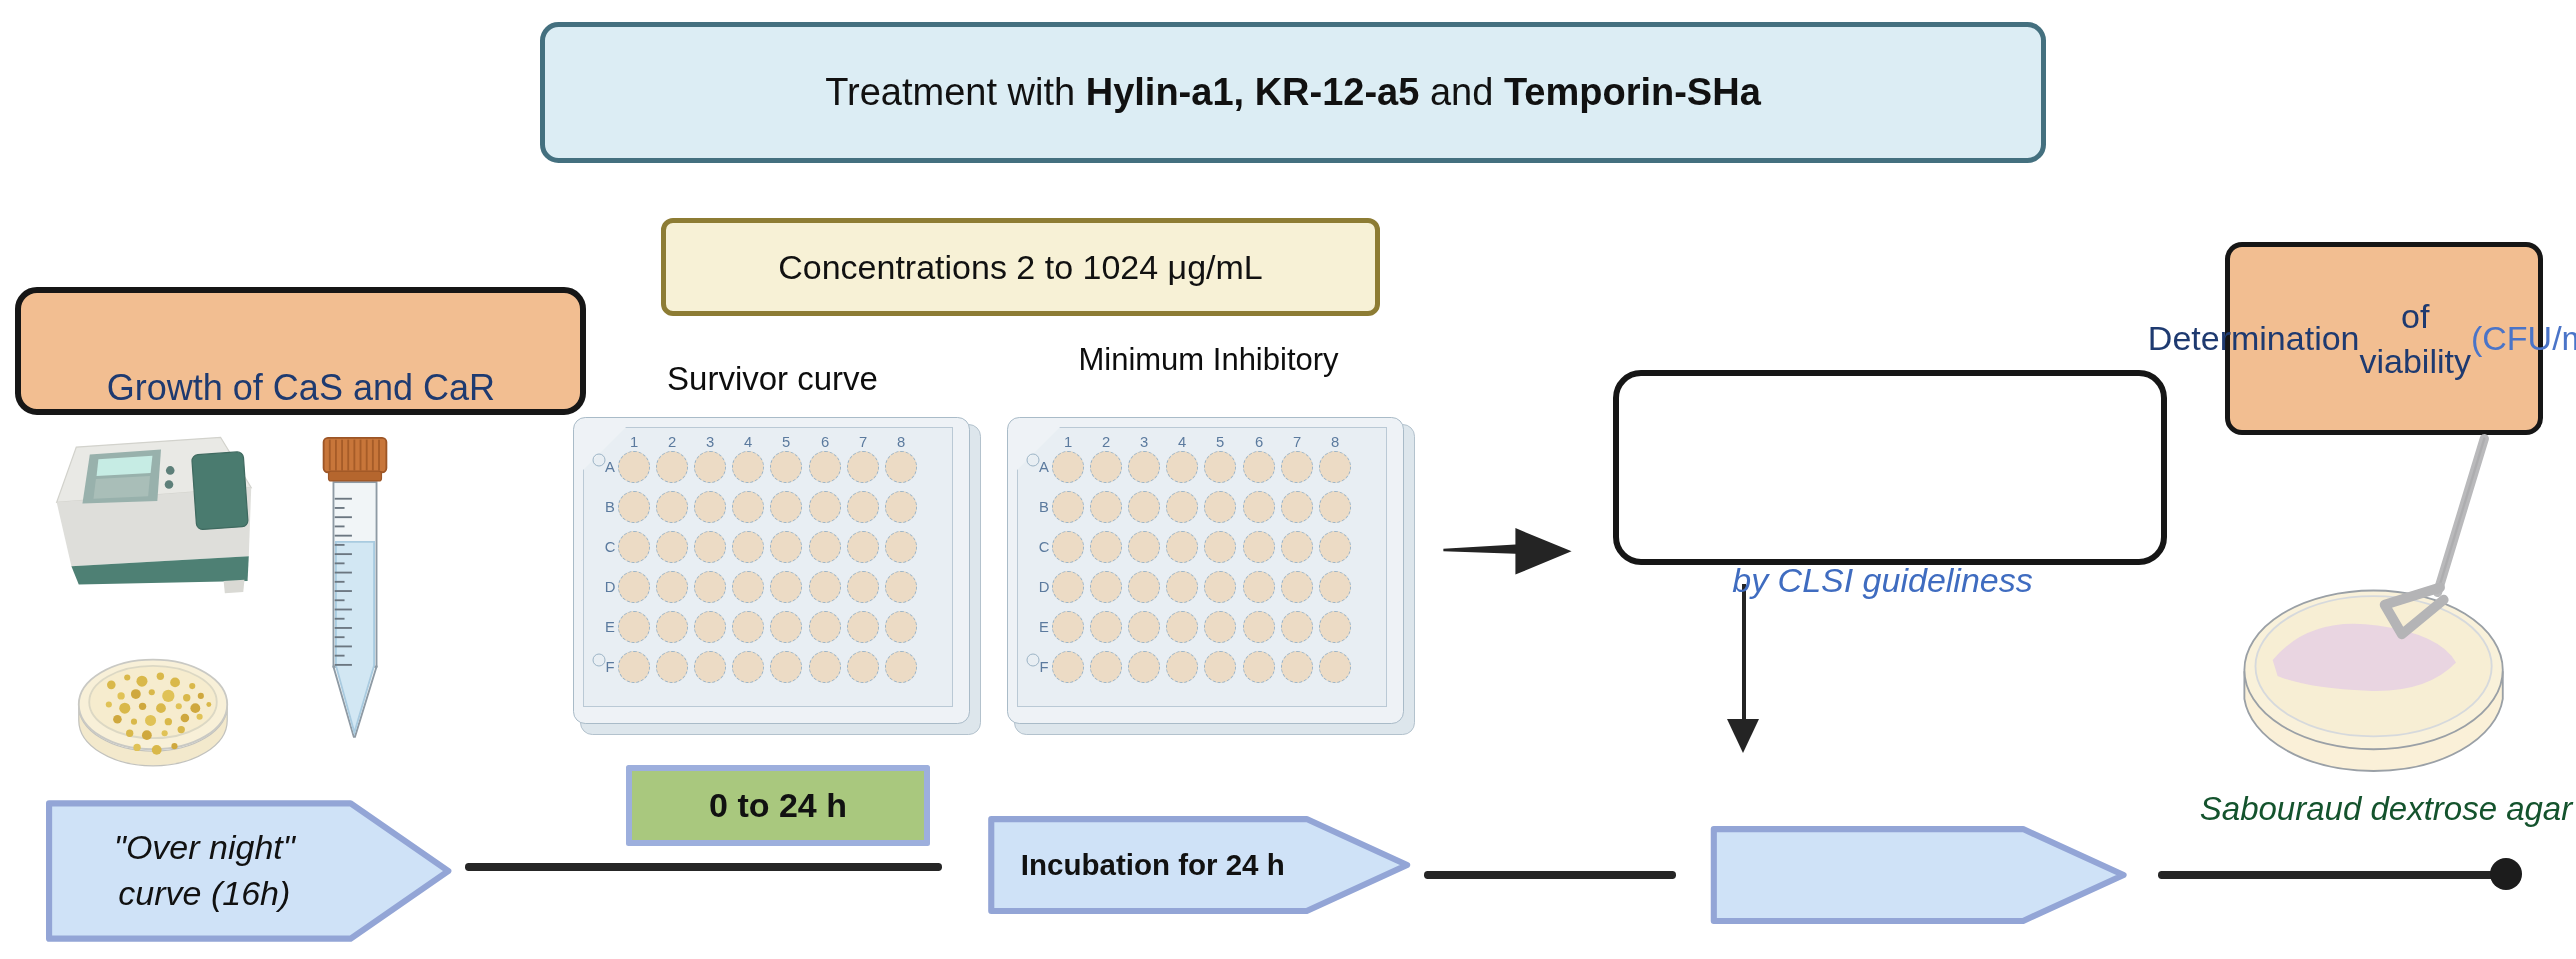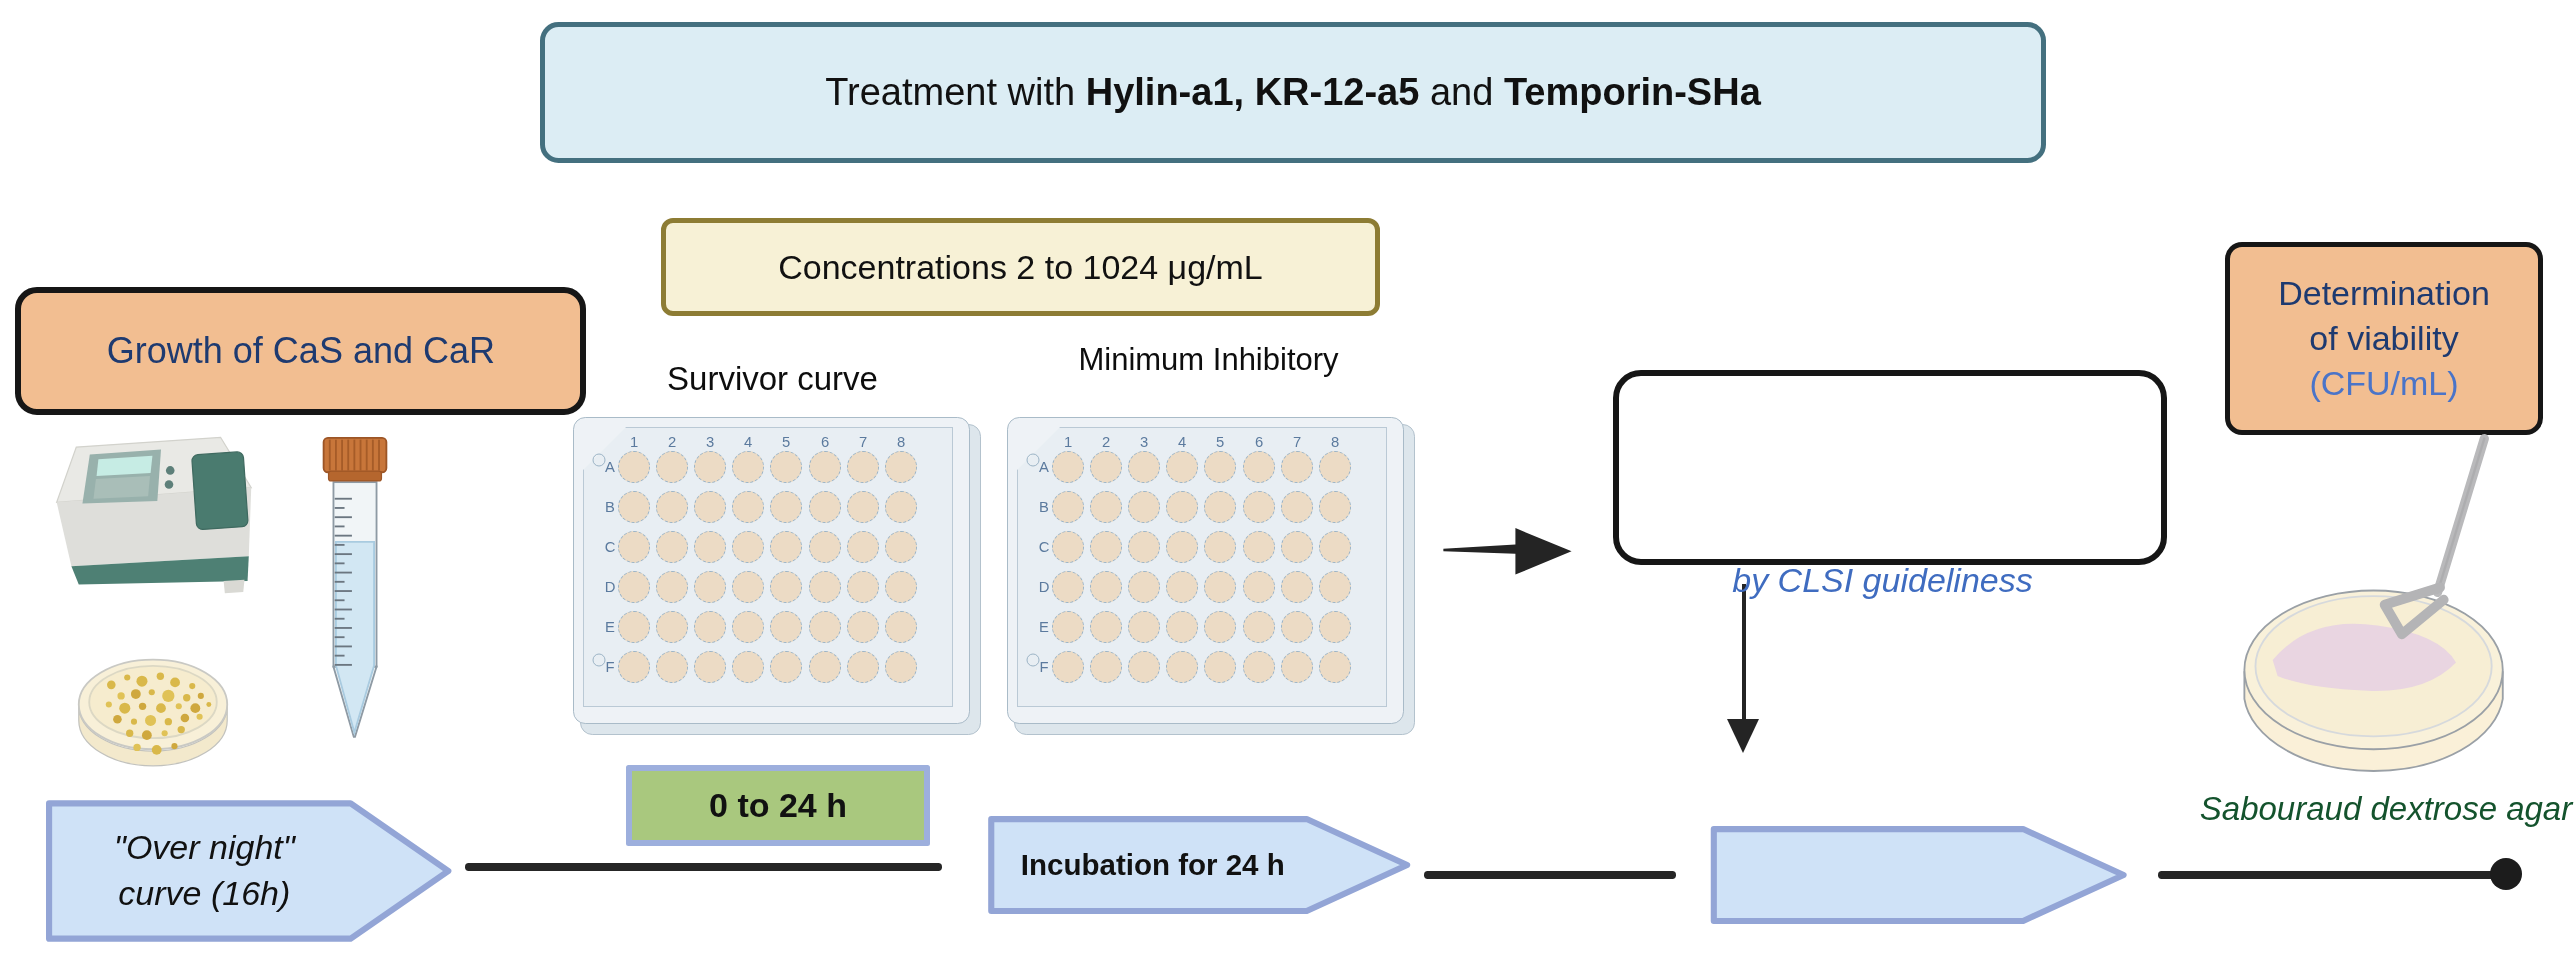--- a/index.html
+++ b/index.html
@@ -8,26 +8,26 @@
   .abs{position:absolute;}
   .center{display:flex;align-items:center;justify-content:center;text-align:center;}
 
   
   .title-box{left:540px;top:21.5px;width:1496px;height:131px;background:#dcedf4;
              border:5.5px solid #44707f;border-radius:18.5px;font-size:38px;}
   .title-box b{font-weight:bold;}
   .conc-box{left:637px;top:218px;width:709px;height:88px;background:#f7f1d6;
             border:5.5px solid #8d7c34;border-radius:12px;font-size:34px;margin-left:24px;}
   .growth-box{left:15.4px;top:287px;width:559px;height:116px;background:#f2be91;
-              border:6.8px solid #161616;border-radius:22px;font-size:36px;font-weight:500;color:#1e3a70;}
+              border:6.8px solid #161616;border-radius:22px;font-size:36px;font-weight:500;color:#1e3a70;align-items:flex-end;}
   .mfc-box{left:1613px;top:370px;width:542px;height:183px;background:#ffffff;
            border:6.8px solid #161616;border-radius:28px;font-size:36px;line-height:1.28;}
   .viab-box{left:2225px;top:242px;width:308px;height:183px;background:#f2be91;
             border:5.5px solid #161616;border-radius:17px;font-size:34px;line-height:1.32;
-            font-weight:500;color:#1e3a70;flex-direction:column;}
+            font-weight:500;color:#1e3a70;}
   .viab-box .cfu{color:#4a74c8;}
   .green-box{left:626px;top:765px;width:292px;height:69px;background:#a9c87e;
              border:6.2px solid #9dafdd;border-radius:2.5px;font-size:34px;font-weight:700;}
 
   
   .plate-title{font-size:33px;color:#0d0d0d;}
   .mic-title{font-size:31px;line-height:1.2;color:#0d0d0d;}
   .clsi-note{font-size:34px;font-style:italic;color:#3f6cc0;}
   .agar-label{font-size:33px;font-style:italic;color:#14532d;}
 

